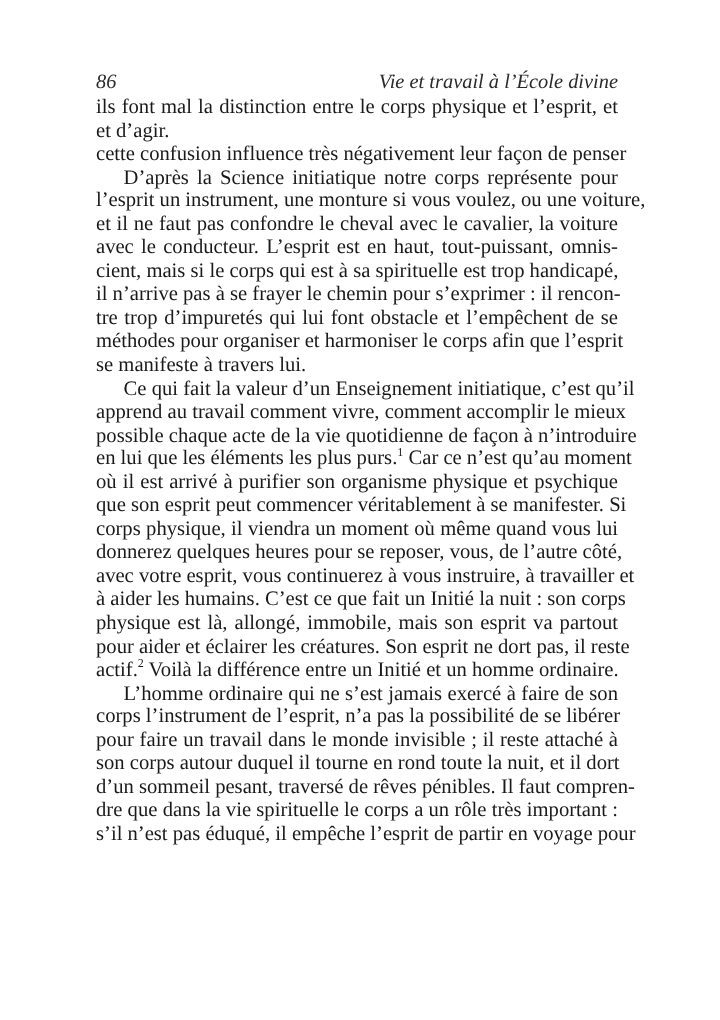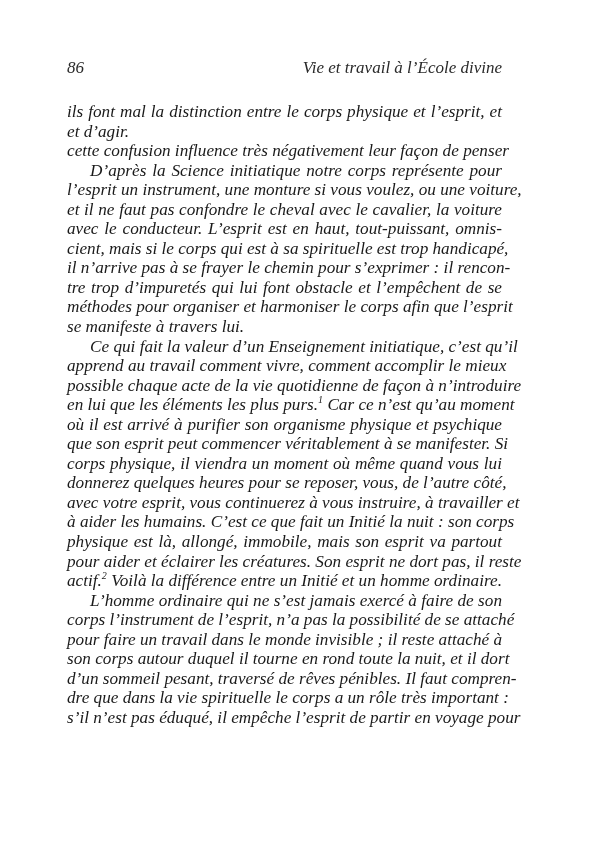--- a/index.html
+++ b/index.html
@@ -1,27 +1,27 @@
 <!DOCTYPE html>
 <html><head>
   <meta charset="utf-8">
   <style>
     html, body { margin: 0; padding: 0; background: #ffffff; }
     body { width: 600px; height: 850px; position: relative; overflow: hidden; }
     .page {
-      position: absolute; left: 67px; top: 58px; width: 435px;
+      position: absolute; left: 80px; top: 58px; width: 435px;
       font-family: "Liberation Serif", "DejaVu Serif", serif;
       color: #1a1a1a;
     }
     .running-head {
       display: flex; justify-content: space-between; align-items: baseline;
       font-style: italic; font-size: 17px; line-height: 20px;
       color: #2a2a2a; height: 20px;
     }
-    .body { margin-top: 24px; font-size: 17.2px; line-height: 19.55px; font-style: italic; }
+    .body { margin-top: 1px; font-size: 17.2px; line-height: 19.55px; }
     .line {
       display: block; white-space: nowrap; text-align: justify;
       text-align-last: justify; height: 19.55px;
     }
     .line.last { text-align-last: left; }
     .line.indent { padding-left: 23px; }
     sup { font-size: 10px; line-height: 0; vertical-align: 7px; }
   </style>
 </head>
 <body>
@@ -63,21 +63,21 @@
       <span class="line">donnerez quelques heures pour se reposer, vous, de l’autre côté,</span>
       <span class="line">avec votre esprit, vous continuerez à vous instruire, à travailler et</span>
       <span class="line">à aider les humains. C’est ce que fait un Initié la nuit : son corps</span>
       <span class="line">physique est là, allongé, immobile, mais son esprit va partout</span>
       <span class="line">pour aider et éclairer les créatures. Son esprit ne dort pas, il reste</span>
       <span class="line last"><span>actif.</span><sup>2</sup><span> Voilà la différence entre un Initié et un homme ordinaire.</span></span>
     </div>
 
     <div>
       <span class="line indent">L’homme ordinaire qui ne s’est jamais exercé à faire de son</span>
-      <span class="line">corps l’instrument de l’esprit, n’a pas la possibilité de se attaché</span>
+      <span class="line">corps l’instrument de l’esprit, n’a pas la possibilité de se libérer</span>
       <span class="line">pour faire un travail dans le monde invisible ; il reste attaché à</span>
       <span class="line">son corps autour duquel il tourne en rond toute la nuit, et il dort</span>
       <span class="line">d’un sommeil pesant, traversé de rêves pénibles. Il faut compren-</span>
       <span class="line">dre que dans la vie spirituelle le corps a un rôle très important :</span>
       <span class="line">s’il n’est pas éduqué, il empêche l’esprit de partir en voyage pour</span>
     </div>
   </div>
 </div>
 
 </body></html>

